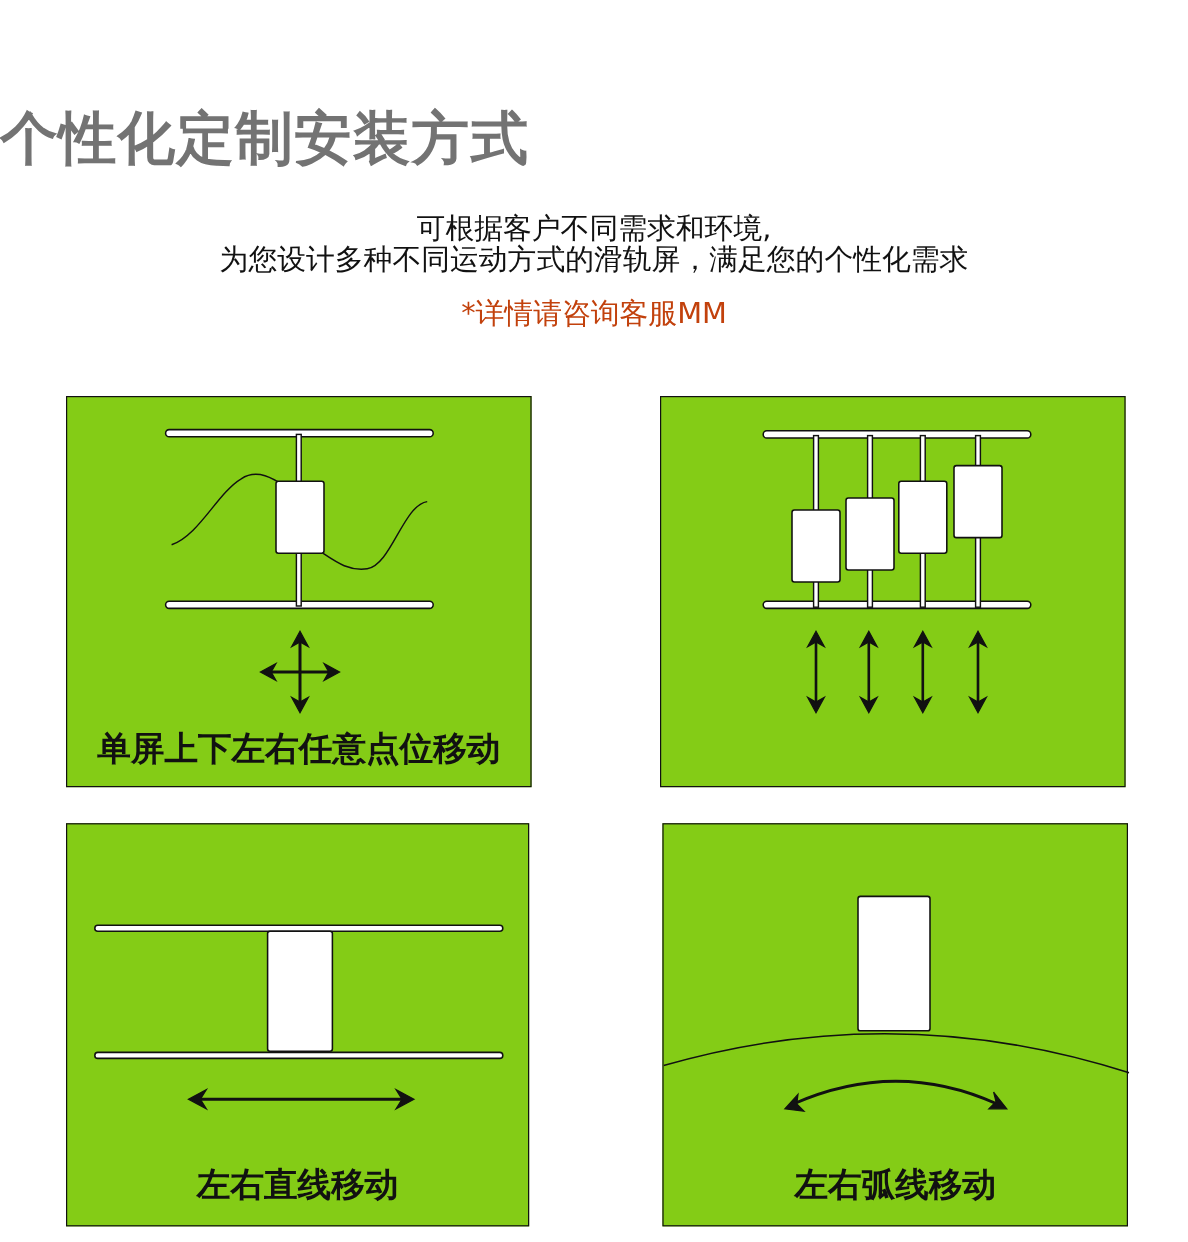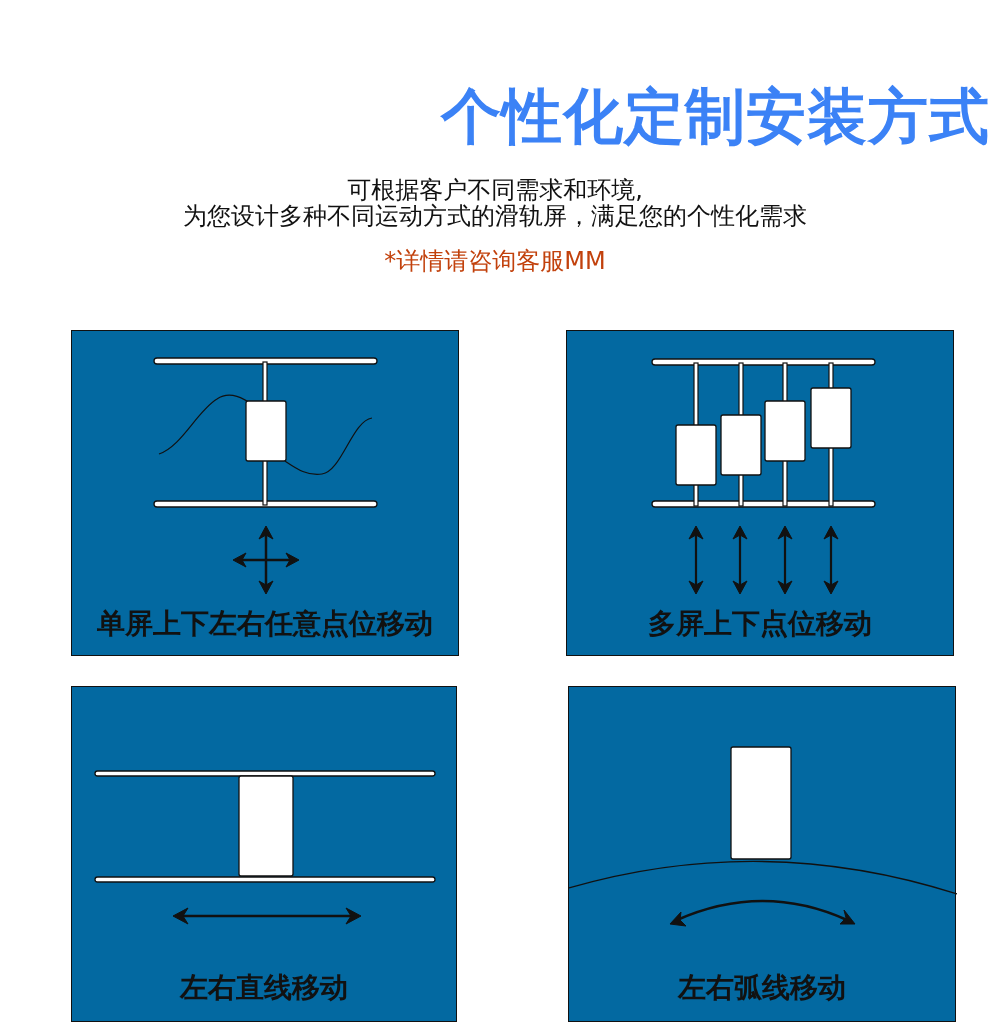--- a/index.html
+++ b/index.html
@@ -1,24 +1,24 @@
 <!DOCTYPE html>
 <html><head>
   <meta charset="utf-8">
   <style>
     html, body { margin:0; padding:0; background:#fff; }
     body { width:990px; height:1035px; position:relative; overflow:hidden;
            font-family:"DejaVu Sans", "Liberation Sans", sans-serif; }
-    .title { position:absolute; left:0; top:78px; width:990px; text-align:right;
-             font-size:60px; font-weight:bold; color:#3b82f6; letter-spacing:1px; line-height:76px; }
+    .title { position:absolute; left:0; top:78px; width:990px; text-align:left;
+             font-size:48px; font-weight:bold; color:#737373; letter-spacing:1px; line-height:76px; }
     .sub { position:absolute; left:0; width:990px; text-align:center; font-size:24px; color:#111; line-height:32px; }
     .sub.l1 { top:174px; }
     .sub.l2 { top:200px; }
     .sub.l3 { top:245px; color:#c2410c; }
-    .panel { position:absolute; border:1.5px solid #111; background:#0369a1; box-sizing:border-box;margin-left:16px; }
+    .panel { position:absolute; border:1.5px solid #111; background:#84cc16; box-sizing:border-box; }
     .panel svg { position:absolute; left:0; top:0; }
     .caption { position:absolute; left:0; width:100%; text-align:center; font-size:28px; font-weight:bold; color:#111; }
   </style>
 </head>
 <body>
 
 <div class="title">个性化定制安装方式</div>
 <div class="sub l1">可根据客户不同需求和环境,</div>
 <div class="sub l2">为您设计多种不同运动方式的滑轨屏，满足您的个性化需求</div>
 <div class="sub l3">*详情请咨询客服MM</div>
@@ -63,21 +63,20 @@
       <path d="M129,195 L122,208 L129,204 L136,208 Z" stroke-width="1"></path>
       <path d="M129,263 L122,250 L129,254 L136,250 Z" stroke-width="1"></path>
       <path d="M173,195 L166,208 L173,204 L180,208 Z" stroke-width="1"></path>
       <path d="M173,263 L166,250 L173,254 L180,250 Z" stroke-width="1"></path>
       <path d="M218,195 L211,208 L218,204 L225,208 Z" stroke-width="1"></path>
       <path d="M218,263 L211,250 L218,254 L225,250 Z" stroke-width="1"></path>
       <path d="M264,195 L257,208 L264,204 L271,208 Z" stroke-width="1"></path>
       <path d="M264,263 L257,250 L264,254 L271,250 Z" stroke-width="1"></path>
     </g>
   </svg>
-  <div class="caption" style="top:274px;">多屏上下点位移动</div>
 </div>
 
 <div class="panel" style="left:55px;top:686px;width:386px;height:336px;">
   <svg width="388" height="336">
     <rect x="23" y="84" width="340" height="5" rx="2.5" fill="#fff" stroke="#111" stroke-width="1.3"></rect>
     <rect x="23" y="190" width="340" height="5" rx="2.5" fill="#fff" stroke="#111" stroke-width="1.3"></rect>
     <rect x="167" y="89" width="54" height="100" rx="2" fill="#fff" stroke="#111" stroke-width="1.3"></rect>
     <g stroke="#111" stroke-width="2.5" fill="#111">
       <line x1="108" y1="229" x2="282" y2="229"></line>
       <path d="M101,229 L116,221 L111,229 L116,237 Z" stroke-width="1"></path>

